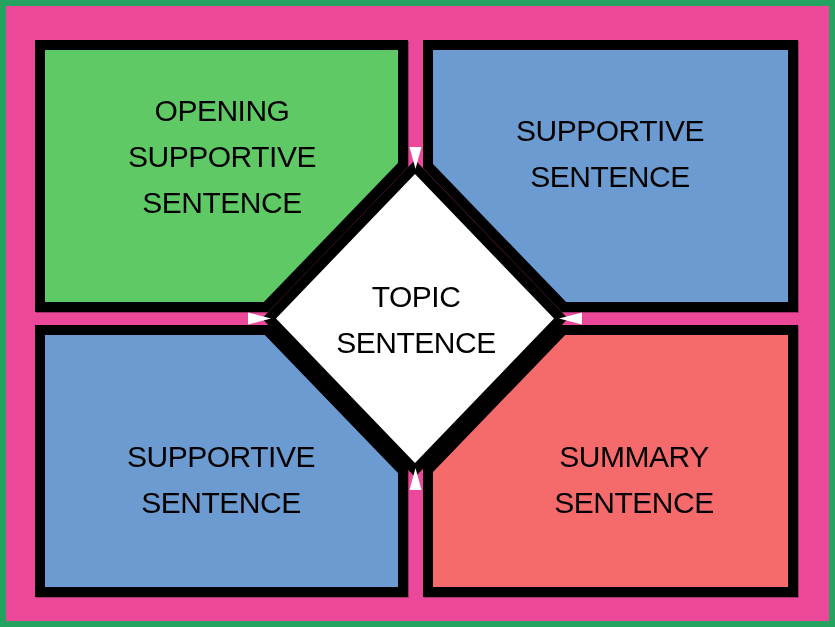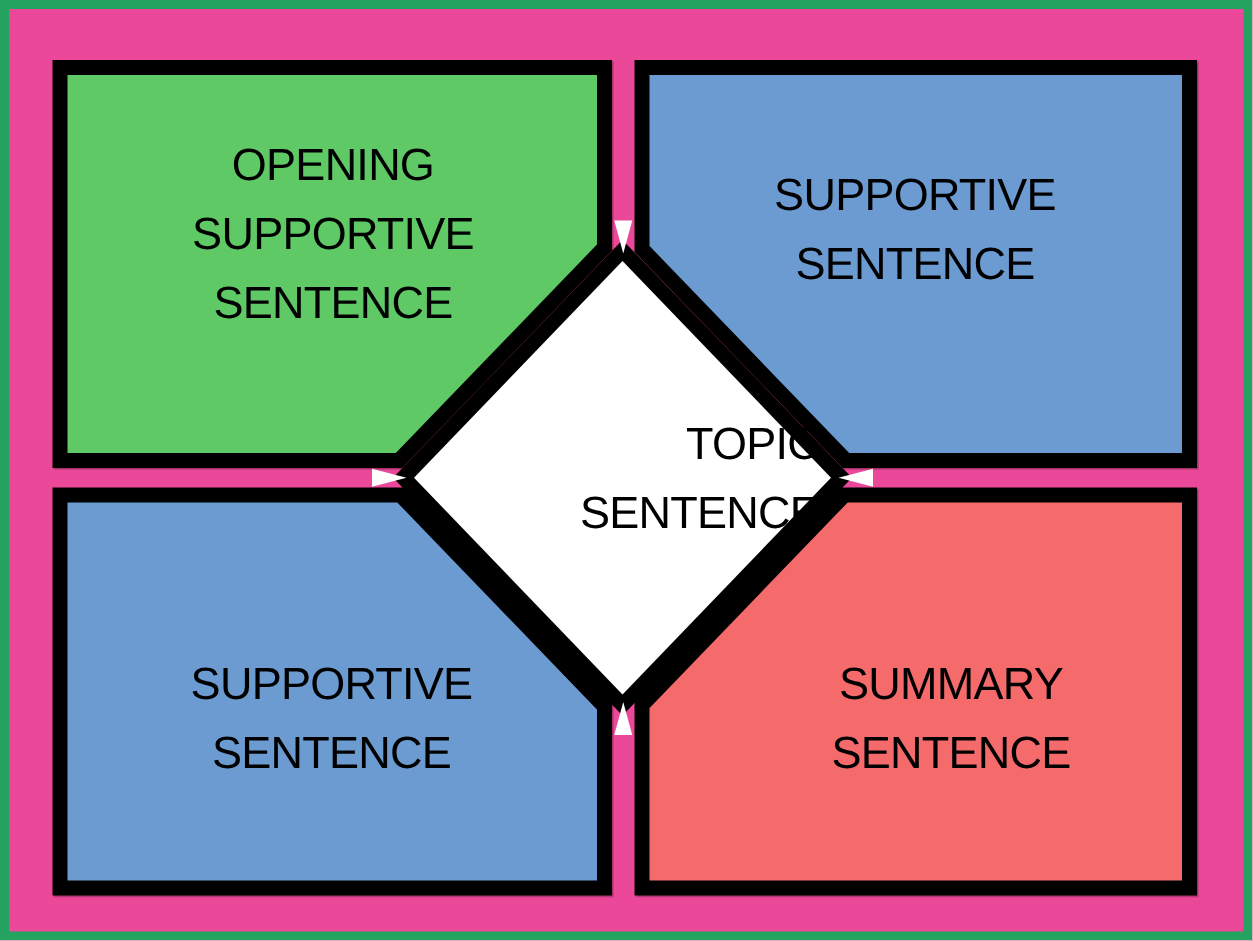--- a/index.html
+++ b/index.html
@@ -17,21 +17,21 @@
     transform:translate(-50%,-50%);
     text-align:center;
     white-space:pre-line;
     font-size:30px;
     line-height:46px;
     letter-spacing:-0.5px;
     color:#000;
     width:360px;
     pointer-events:none;
   }
-  .label.center-label{width:260px;text-align:right;}
+  .label.center-label{width:260px;}
   .pos-q1{left:222px;top:157px;}
   .pos-q2{left:610px;top:154px;}
   .pos-q3{left:221px;top:480px;}
   .pos-q4{left:634px;top:480px;}
   .pos-center{left:416px;top:320px;}
 </style>
 </head>
 <body>
 
 <div class="canvas">

